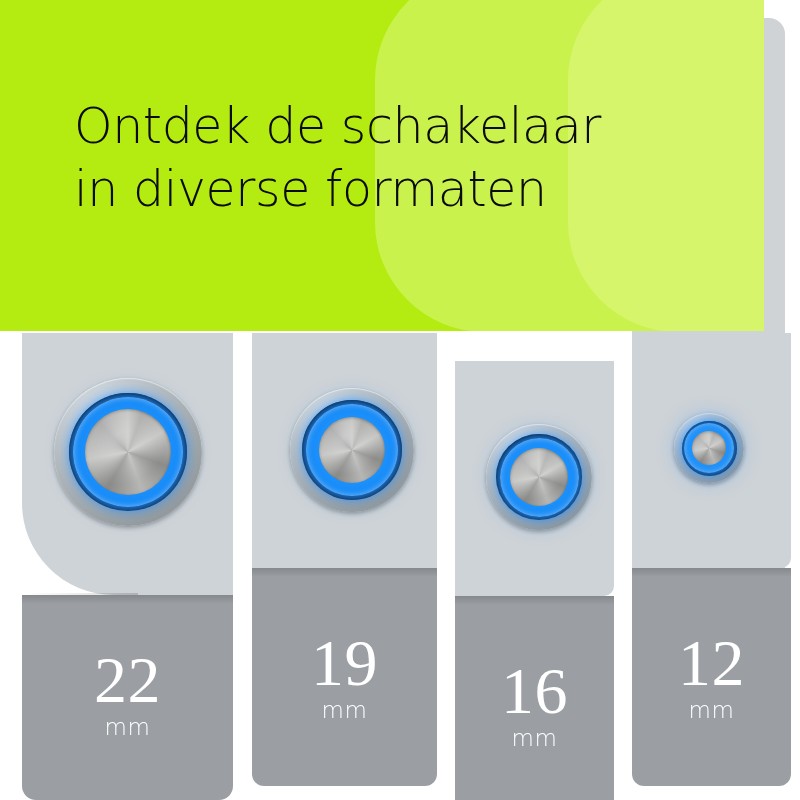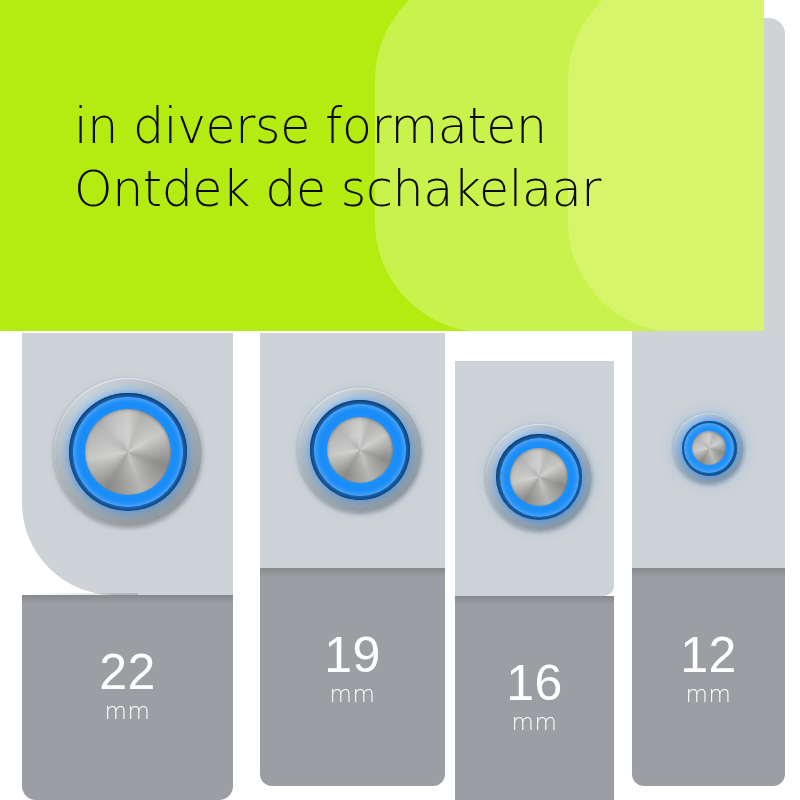--- a/index.html
+++ b/index.html
@@ -184,23 +184,23 @@
   
   .size-label {
     position: absolute;
     left: 0;
     width: 100%;
     text-align: center;
     color: #ffffff;
   }
   .size-num {
     display: block;
-    font-family: Liberation Sans, sans-serif;
+    font-family: Liberation Serif, serif;
     font-weight: 300;
-    font-size: 50px;
+    font-size: 66px;
     line-height: 1;
     letter-spacing: 0.5px;
   }
   .size-unit {
     display: block;
     font-family: "DejaVu Sans", "Liberation Sans", sans-serif;
     font-weight: 300;
     font-size: 23px;
     line-height: 1.25;
     letter-spacing: 0.5px;
@@ -212,43 +212,43 @@
 <div id="stage">
 
   <div class="bg-gray-panel"></div>
 
   <div class="header-band">
     <div class="header-blob-1"></div>
     <div class="header-blob-2"></div>
   </div>
 
   <div class="headline">
+    <span class="line">Ontdek de schakelaar</span>
     <span class="line">in diverse formaten</span>
-    <span class="line">Ontdek de schakelaar</span>
   </div>
 
   <div class="columns">
 
     <div class="col col-1" style="left:22px; width:211px; height:467px;">
       <div class="col-top" style="height:262px;">
         <div class="btn" style="left:32px; top:45px; width:148px; height:148px;">
           <div class="btn-slot" style="width:118px; height:118px;"></div>
           <div class="btn-ring" style="width:110px; height:110px;"></div>
           <div class="btn-cap" style="width:86px; height:86px;"></div>
         </div>
       </div>
       <div class="col-bottom" style="top:262px; height:205px;">
         <div class="size-label" style="top:52px;">
           <span class="size-num">22</span>
           <span class="size-unit">mm</span>
         </div>
       </div>
     </div>
 
-    <div class="col col-2" style="left:260px; width:185px; height:453px;">
+    <div class="col col-2" style="left:252px; width:185px; height:453px;">
       <div class="col-top" style="height:235px;">
         <div class="btn" style="left:38px; top:55px; width:124px; height:124px;">
           <div class="btn-slot" style="width:100px; height:100px;"></div>
           <div class="btn-ring" style="width:92px; height:92px;"></div>
           <div class="btn-cap" style="width:66px; height:66px;"></div>
         </div>
       </div>
       <div class="col-bottom" style="top:235px; height:218px;">
         <div class="size-label" style="top:62px;">
           <span class="size-num">19</span>
@@ -266,21 +266,21 @@
         </div>
       </div>
       <div class="col-bottom" style="top:235px; height:218px;">
         <div class="size-label" style="top:62px;">
           <span class="size-num">16</span>
           <span class="size-unit">mm</span>
         </div>
       </div>
     </div>
 
-    <div class="col col-4" style="left:632px; width:153px; height:453px;">
+    <div class="col col-4" style="left:632px; width:153px; height:453px;padding-left:6px;">
       <div class="col-top" style="height:235px;">
         <div class="btn" style="left:42px; top:80px; width:70px; height:70px;">
           <div class="btn-slot" style="width:55px; height:55px;"></div>
           <div class="btn-ring" style="width:50px; height:50px;"></div>
           <div class="btn-cap" style="width:34px; height:34px;"></div>
         </div>
       </div>
       <div class="col-bottom" style="top:235px; height:218px;">
         <div class="size-label" style="top:62px;">
           <span class="size-num">12</span>

